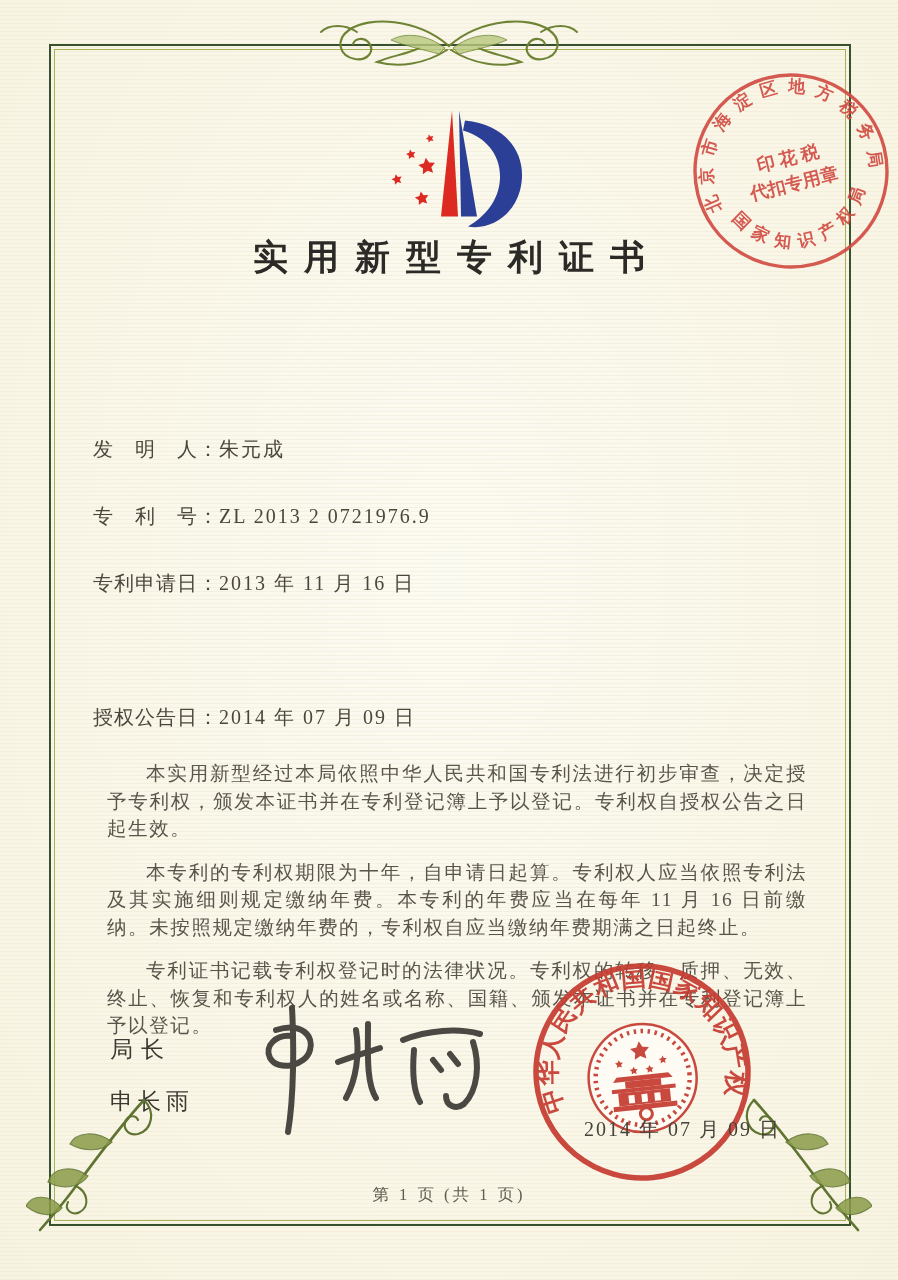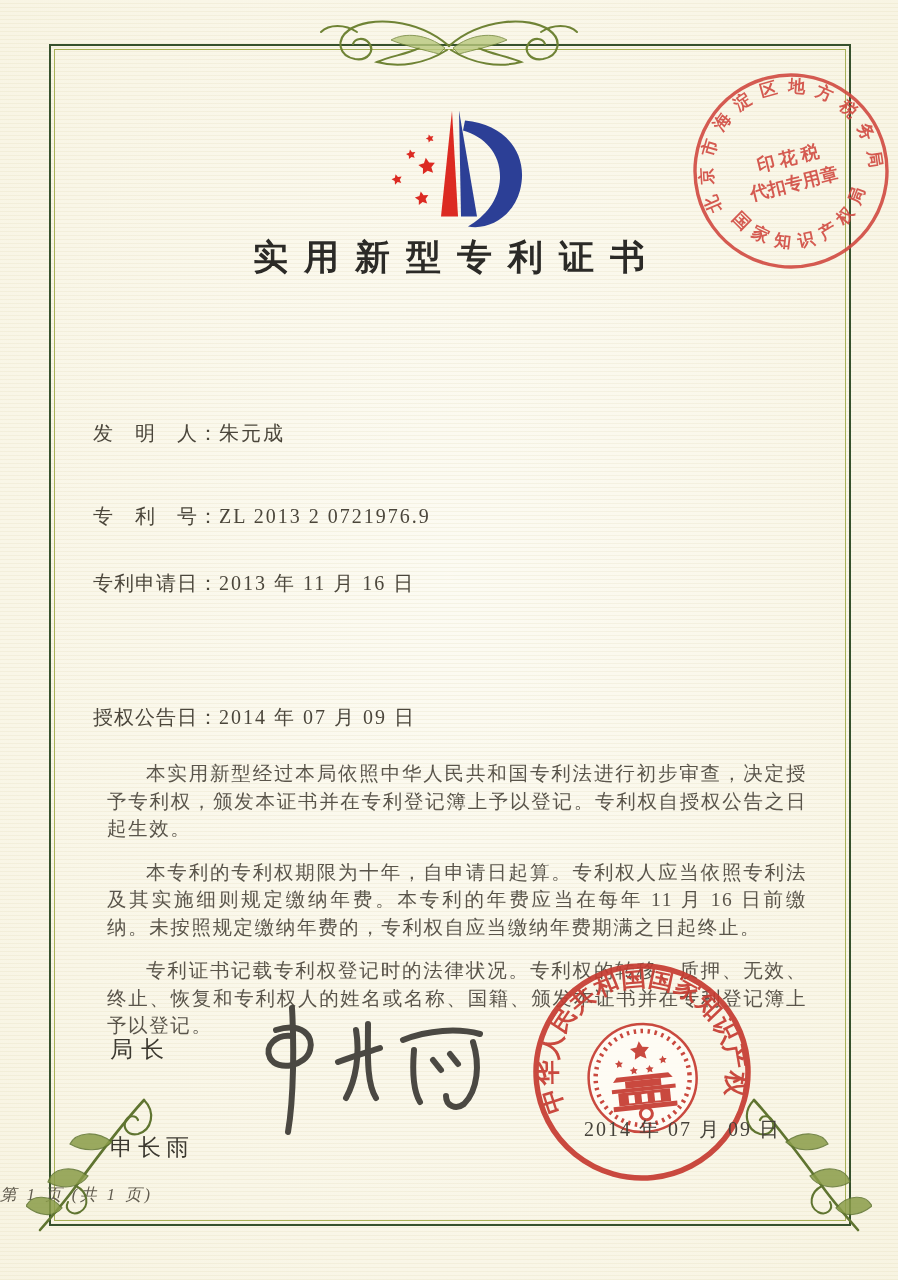--- a/index.html
+++ b/index.html
@@ -31,31 +31,31 @@
   }
   .row{position:absolute;left:93px;font-size:20px;letter-spacing:1px;color:#4b463b;white-space:nowrap;}
   .row .val{letter-spacing:2px;}
   .paras{
     position:absolute;left:91px;top:744px;width:732px;
     font-size:19.5px;line-height:27.5px;letter-spacing:1.6px;
     text-align:justify;color:#5a554b;
   }
   .paras p{margin:16px;text-indent:2em;}
   .sig-title{position:absolute;left:110px;top:1034px;font-size:23px;letter-spacing:8px;color:#3c3930;}
-  .sig-name{position:absolute;left:110px;top:1086px;font-size:23px;letter-spacing:5px;color:#3c3930;margin-top:46px;}
+  .sig-name{position:absolute;left:110px;top:1086px;font-size:23px;letter-spacing:5px;color:#3c3930;}
   .sig-svg{position:absolute;left:218px;top:1002px;}
   .stamp-svg{position:absolute;left:686px;top:66px;}
   .seal-svg{position:absolute;left:520px;top:950px;}
   .seal-date{
     position:absolute;left:584px;top:1116px;font-size:20px;letter-spacing:2px;
     color:#45423a;z-index:6;white-space:nowrap;
   }
   .footer{
-    position:absolute;left:0;top:1184px;width:898px;
-    font-size:16.5px;letter-spacing:3px;color:#605b4e;font-style:italic;
+    position:absolute;left:0;top:1184px;width:898px;text-align:center;
+    font-size:16.5px;letter-spacing:3px;color:#605b4e;
   }
   .orn-top{position:absolute;left:249px;top:10px;z-index:2;}
   .orn-bl{position:absolute;left:26px;top:1090px;z-index:2;}
   .orn-br{position:absolute;left:732px;top:1090px;z-index:2;}
   svg text{font-family:"Liberation Serif","DejaVu Serif",serif;}
 </style>
 </head>
 <body>
 
 <svg width="0" height="0" style="position:absolute" aria-hidden="true">
@@ -106,21 +106,21 @@
       <use href="#star" transform="translate(31,81) scale(0.55) rotate(-15)"></use>
       <use href="#star" transform="translate(56,100) scale(0.72) rotate(-10)"></use>
     </g>
     <polygon points="86,12 75,118 92,118" fill="#dc2a22"></polygon>
     <polygon points="93,12 95,118 111,118" fill="#2c3f96"></polygon>
     <path d="M99,22 C142,26 163,58 154,92 C147,118 123,132 102,128 C119,118 133,102 134,80 C135,56 119,38 97,32 Z" fill="#2c3f96"></path>
   </svg>
 
   <div class="title">实用新型专利证书</div>
 
-  <div class="row" style="top:420px">
+  <div class="row" style="top:436px">
     <span class="lbl">发　明　人：</span><span class="val">朱元成</span>
   </div>
   <div class="row" style="top:503px">
     <span class="lbl">专　利　号：</span><span class="val">ZL 2013 2 0721976.9</span>
   </div>
   <div class="row" style="top:570px">
     <span class="lbl">专利申请日：</span><span class="val">2013 年 11 月 16 日</span>
   </div>
   <div class="row" style="top:704px">
     <span class="lbl">授权公告日：</span><span class="val">2014 年 07 月 09 日</span>

